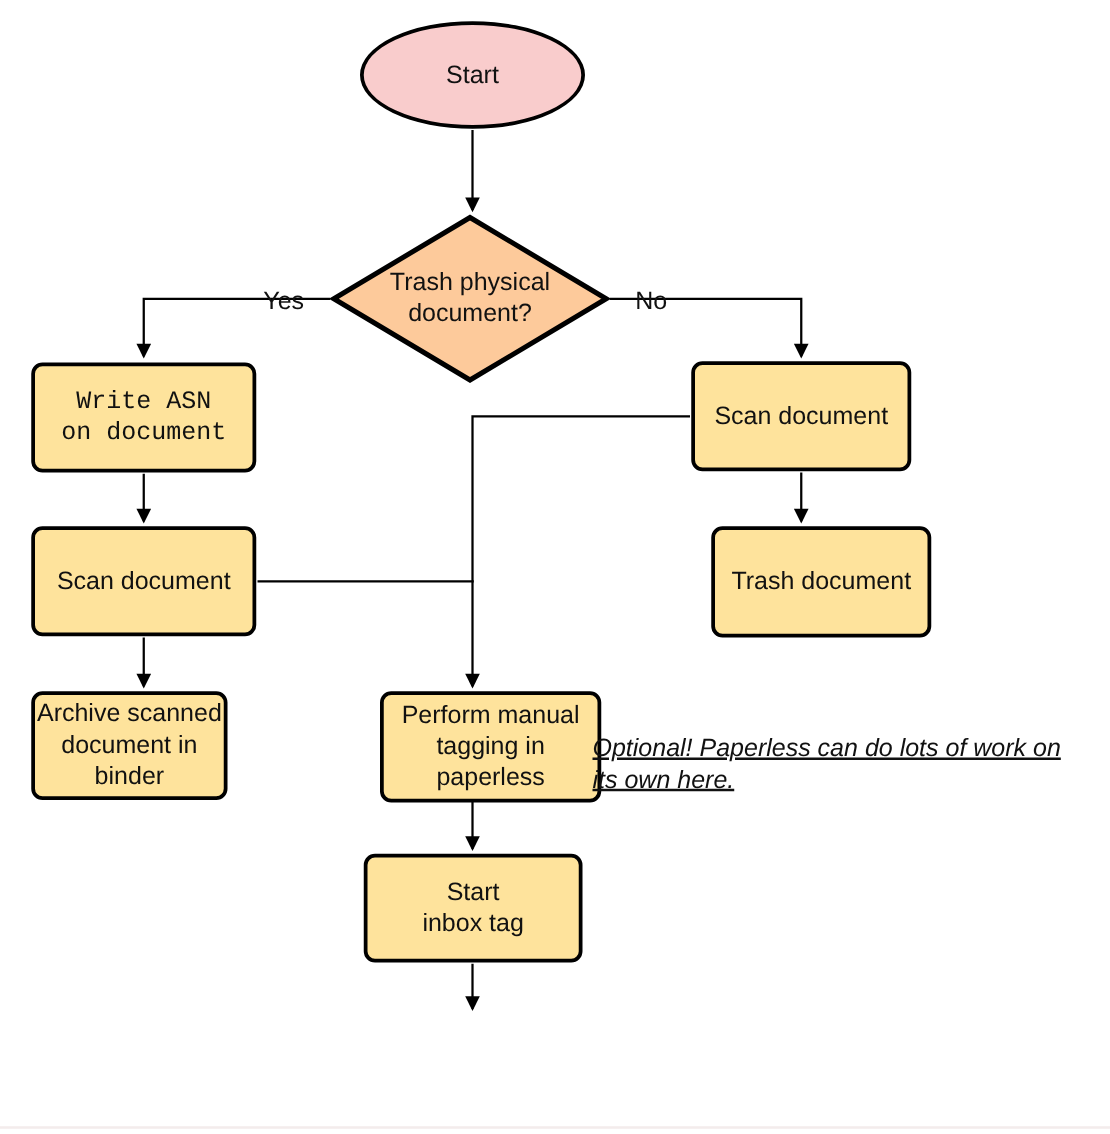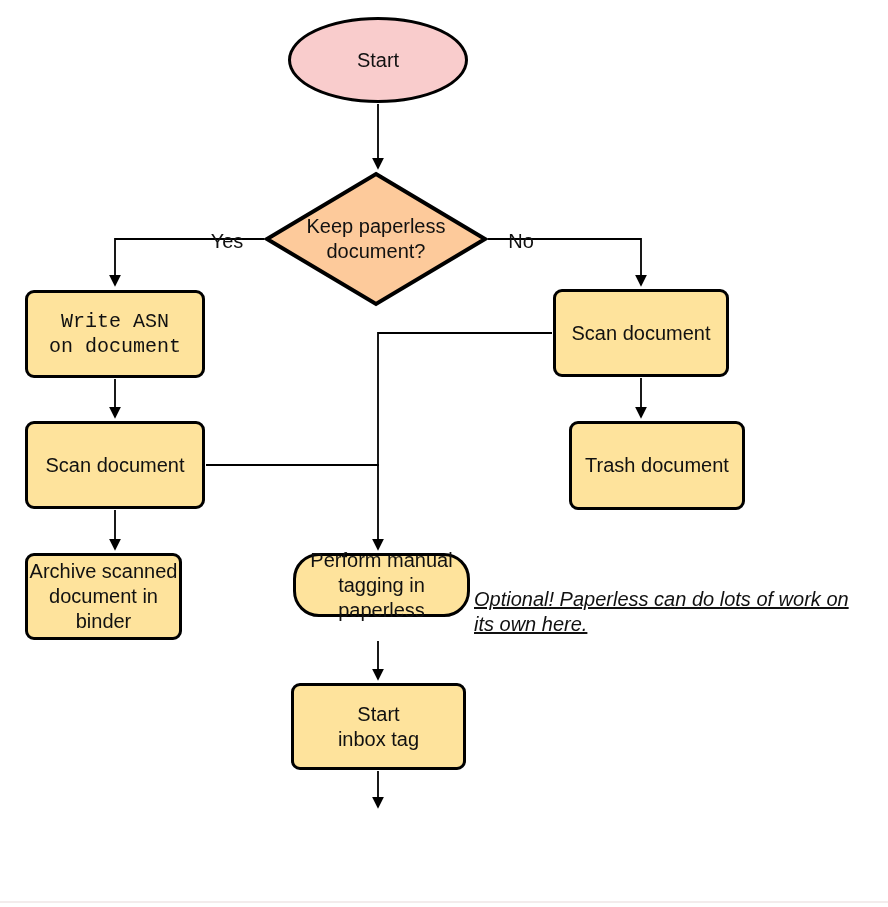--- a/index.html
+++ b/index.html
@@ -120,42 +120,42 @@
     <path class="edge-path" d="M378,641 L378,679" marker-end="url(#arrow)"></path>
     <path class="edge-path" d="M378,771 L378,807" marker-end="url(#arrow)"></path>
   </svg>
 
   <div class="node terminal" style="left:288px; top:17px; width:180px; height:86px;">Start</div>
 
   <div class="decision-wrap" style="left:265px; top:172px; width:222px; height:134px;">
     <svg width="222" height="134" viewBox="0 0 222 134">
       <polygon points="111,2 220,67 111,132 2,67"></polygon>
     </svg>
-    <div class="decision-label">Keep paperless
+    <div class="decision-label">Trash physical
 document?</div>
   </div>
 
   <div class="edge-label" style="left:203px; top:210px; width:48px;">Yes</div>
 
   <div class="edge-label" style="left:499px; top:210px; width:44px;">No</div>
 
   <div class="node process" style="left:25px; top:290px; width:180px; height:88px;font-family:Liberation Mono, monospace;">Write ASN
 on document</div>
 
   <div class="node process" style="left:25px; top:421px; width:180px; height:88px;">Scan document</div>
 
   <div class="node process" style="left:25px; top:553px; width:157px; height:87px;">Archive scanned
 document in
 binder</div>
 
   <div class="node process" style="left:553px; top:289px; width:176px; height:88px;">Scan document</div>
 
   <div class="node process" style="left:553px; top:421px; width:176px; height:89px;margin-left:16px;">Trash document</div>
 
-  <div class="node process" style="left:293px; top:553px; width:177px; height:64px;border-radius:26px;">Perform manual
+  <div class="node process" style="left:304px; top:553px; width:177px; height:89px;">Perform manual
 tagging in
 paperless</div>
 
   <div class="annotation" style="left:474px; top:587px;text-decoration:underline;">Optional! Paperless can do lots of work on
 its own here.</div>
 
   <div class="node process" style="left:291px; top:683px; width:175px; height:87px;">Start
 inbox tag</div>
 
 

